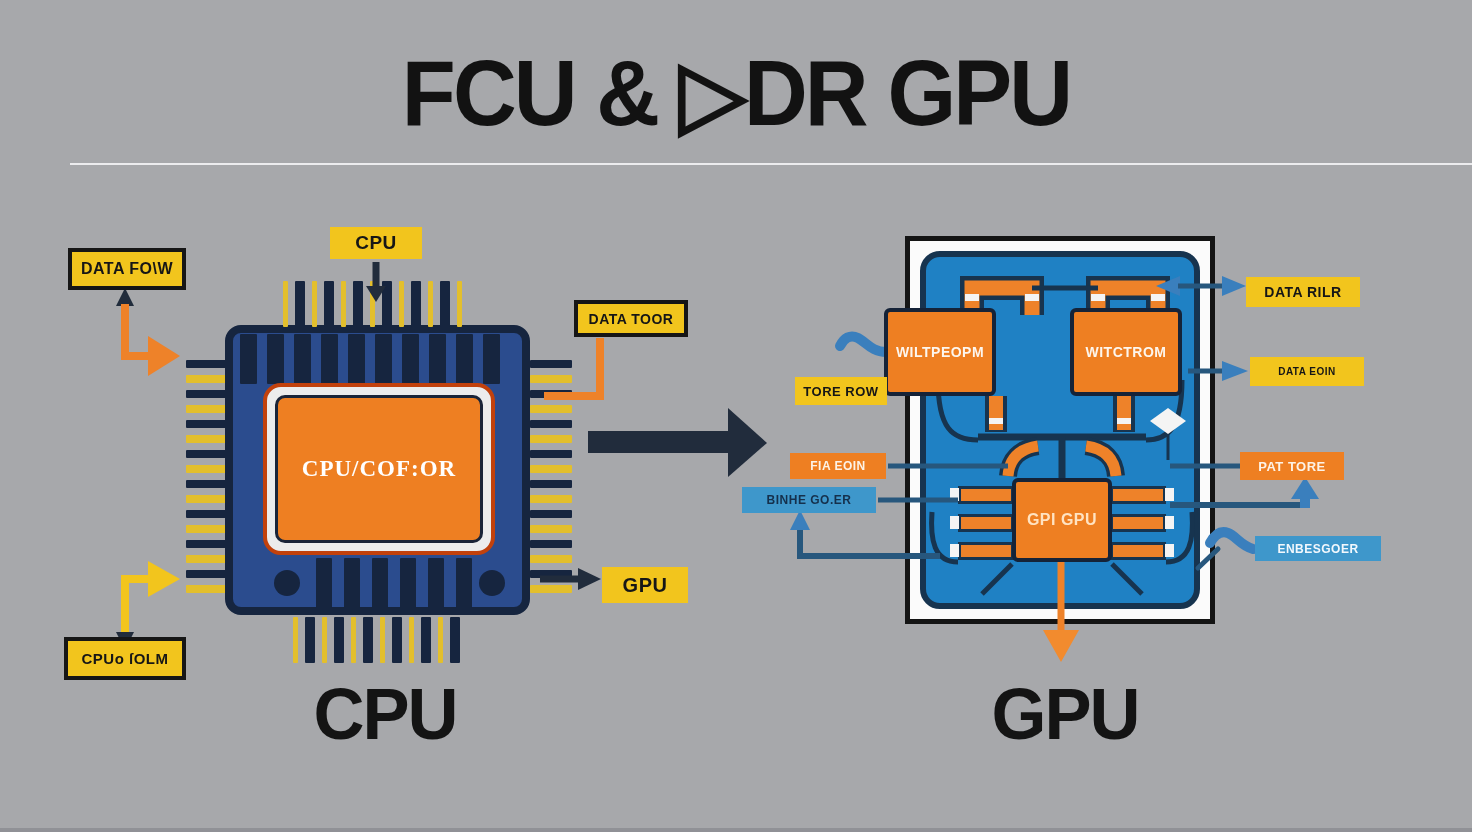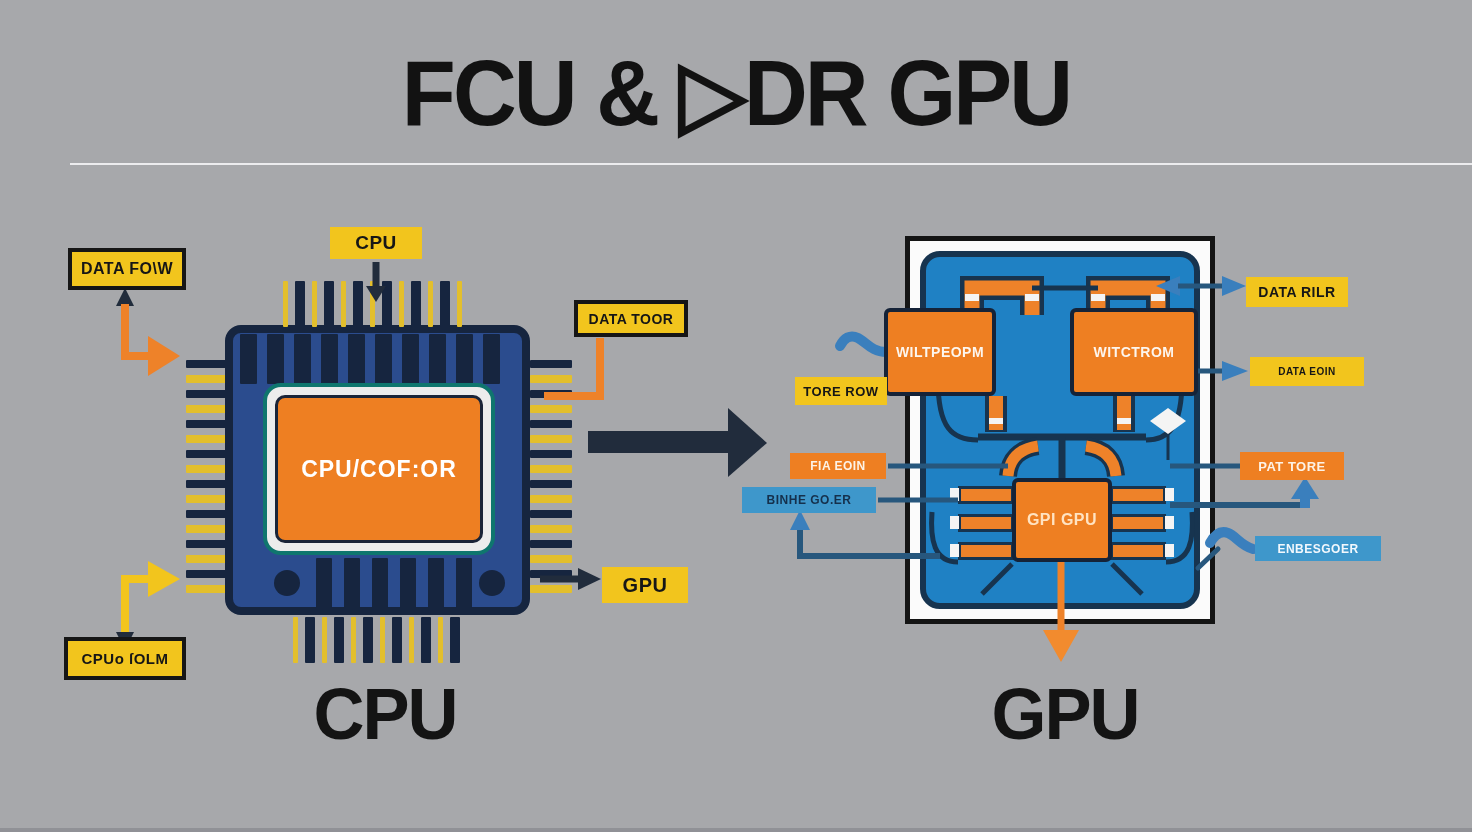--- a/index.html
+++ b/index.html
@@ -40,38 +40,38 @@
   #cpu-top-pins{left:283px;top:281px;height:46px;}
   #cpu-bottom-pins{left:293px;top:617px;height:46px;}
   .pin-col{display:flex;flex-direction:column;gap:7px;z-index:0;}
   #cpu-left-pins{left:186px;top:360px;width:42px;}
   #cpu-right-pins{left:530px;top:360px;width:42px;}
   #cpu-inner-top-slots{left:240px;top:334px;width:278px;height:50px;display:flex;gap:10px;z-index:1;}
   #cpu-inner-bottom-slots{left:316px;top:558px;width:160px;height:50px;display:flex;gap:12px;z-index:1;}
   .corner-dot{width:26px;height:26px;border-radius:50%;background:#16253f;z-index:1;}
   #cpu-die-frame{
     left:263px;top:383px;width:232px;height:172px;background:#ececec;
-    border:4px solid #0f766e;border-radius:18px;z-index:1;
+    border:4px solid #c2410c;border-radius:18px;z-index:1;font-family:Liberation Serif, serif;
   }
   #cpu-die{
     position:absolute;inset:8px;background:#ee7f22;border:3px solid #1a2438;border-radius:10px;
     display:flex;align-items:center;justify-content:center;
     color:#fff;font-weight:bold;font-size:23px;letter-spacing:1px;
   }
 
   
   #gpu-frame{left:905px;top:236px;width:310px;height:388px;background:#fbfbfb;border:5px solid #141414;z-index:1;}
   #gpu-board{left:920px;top:251px;width:280px;height:358px;background:#1f81c4;border:6px solid #17344f;border-radius:20px;z-index:1;}
   .gpu-block{
     background:#ee7f22;border:4px solid #152338;border-radius:6px;
     display:flex;align-items:center;justify-content:center;
     color:#fdf6ee;font-weight:bold;z-index:3;letter-spacing:.5px;
   }
   #block-left{left:884px;top:308px;width:112px;height:88px;font-size:14px;}
-  #block-right{left:1070px;top:308px;width:128px;height:88px;font-size:14px;}
+  #block-right{left:1070px;top:308px;width:112px;height:88px;font-size:14px;}
   #block-center{left:1012px;top:478px;width:100px;height:84px;font-size:16px;color:#ffe3c2;}
 
   #overlay-svg{position:absolute;left:0;top:0;z-index:2;pointer-events:none;}
 </style>
 </head>
 <body>
 
 <div id="stage">
 
   <div id="title" class="abs">FCU &amp; ▷DR GPU</div>
@@ -207,21 +207,21 @@
 
     <div class="abs lbl yellow" style="left:795px;top:377px;width:92px;height:28px;font-size:13px;">
       <span>TORE ROW</span>
     </div>
     <div class="abs lbl orange-lbl" style="left:790px;top:453px;width:96px;height:26px;font-size:12px;">
       <span>FIA EOIN</span>
     </div>
     <div class="abs lbl blue-lbl" style="left:742px;top:487px;width:134px;height:26px;font-size:12px;">
       <span>BINHE GO.ER</span>
     </div>
-    <div class="abs lbl yellow" style="left:1246px;top:277px;width:102px;height:30px;font-size:14px;">
+    <div class="abs lbl yellow" style="left:1246px;top:277px;width:114px;height:30px;font-size:14px;">
       <span>DATA RILR</span>
     </div>
     <div class="abs lbl yellow" style="left:1250px;top:357px;width:114px;height:29px;font-size:10px;">
       <span>DATA EOIN</span>
     </div>
     <div class="abs lbl orange-lbl" style="left:1240px;top:452px;width:104px;height:28px;font-size:13px;">
       <span>PAT TORE</span>
     </div>
     <div class="abs lbl blue-lbl lt" style="left:1255px;top:536px;width:126px;height:25px;font-size:12px;">
       <span>ENBESGOER</span>

